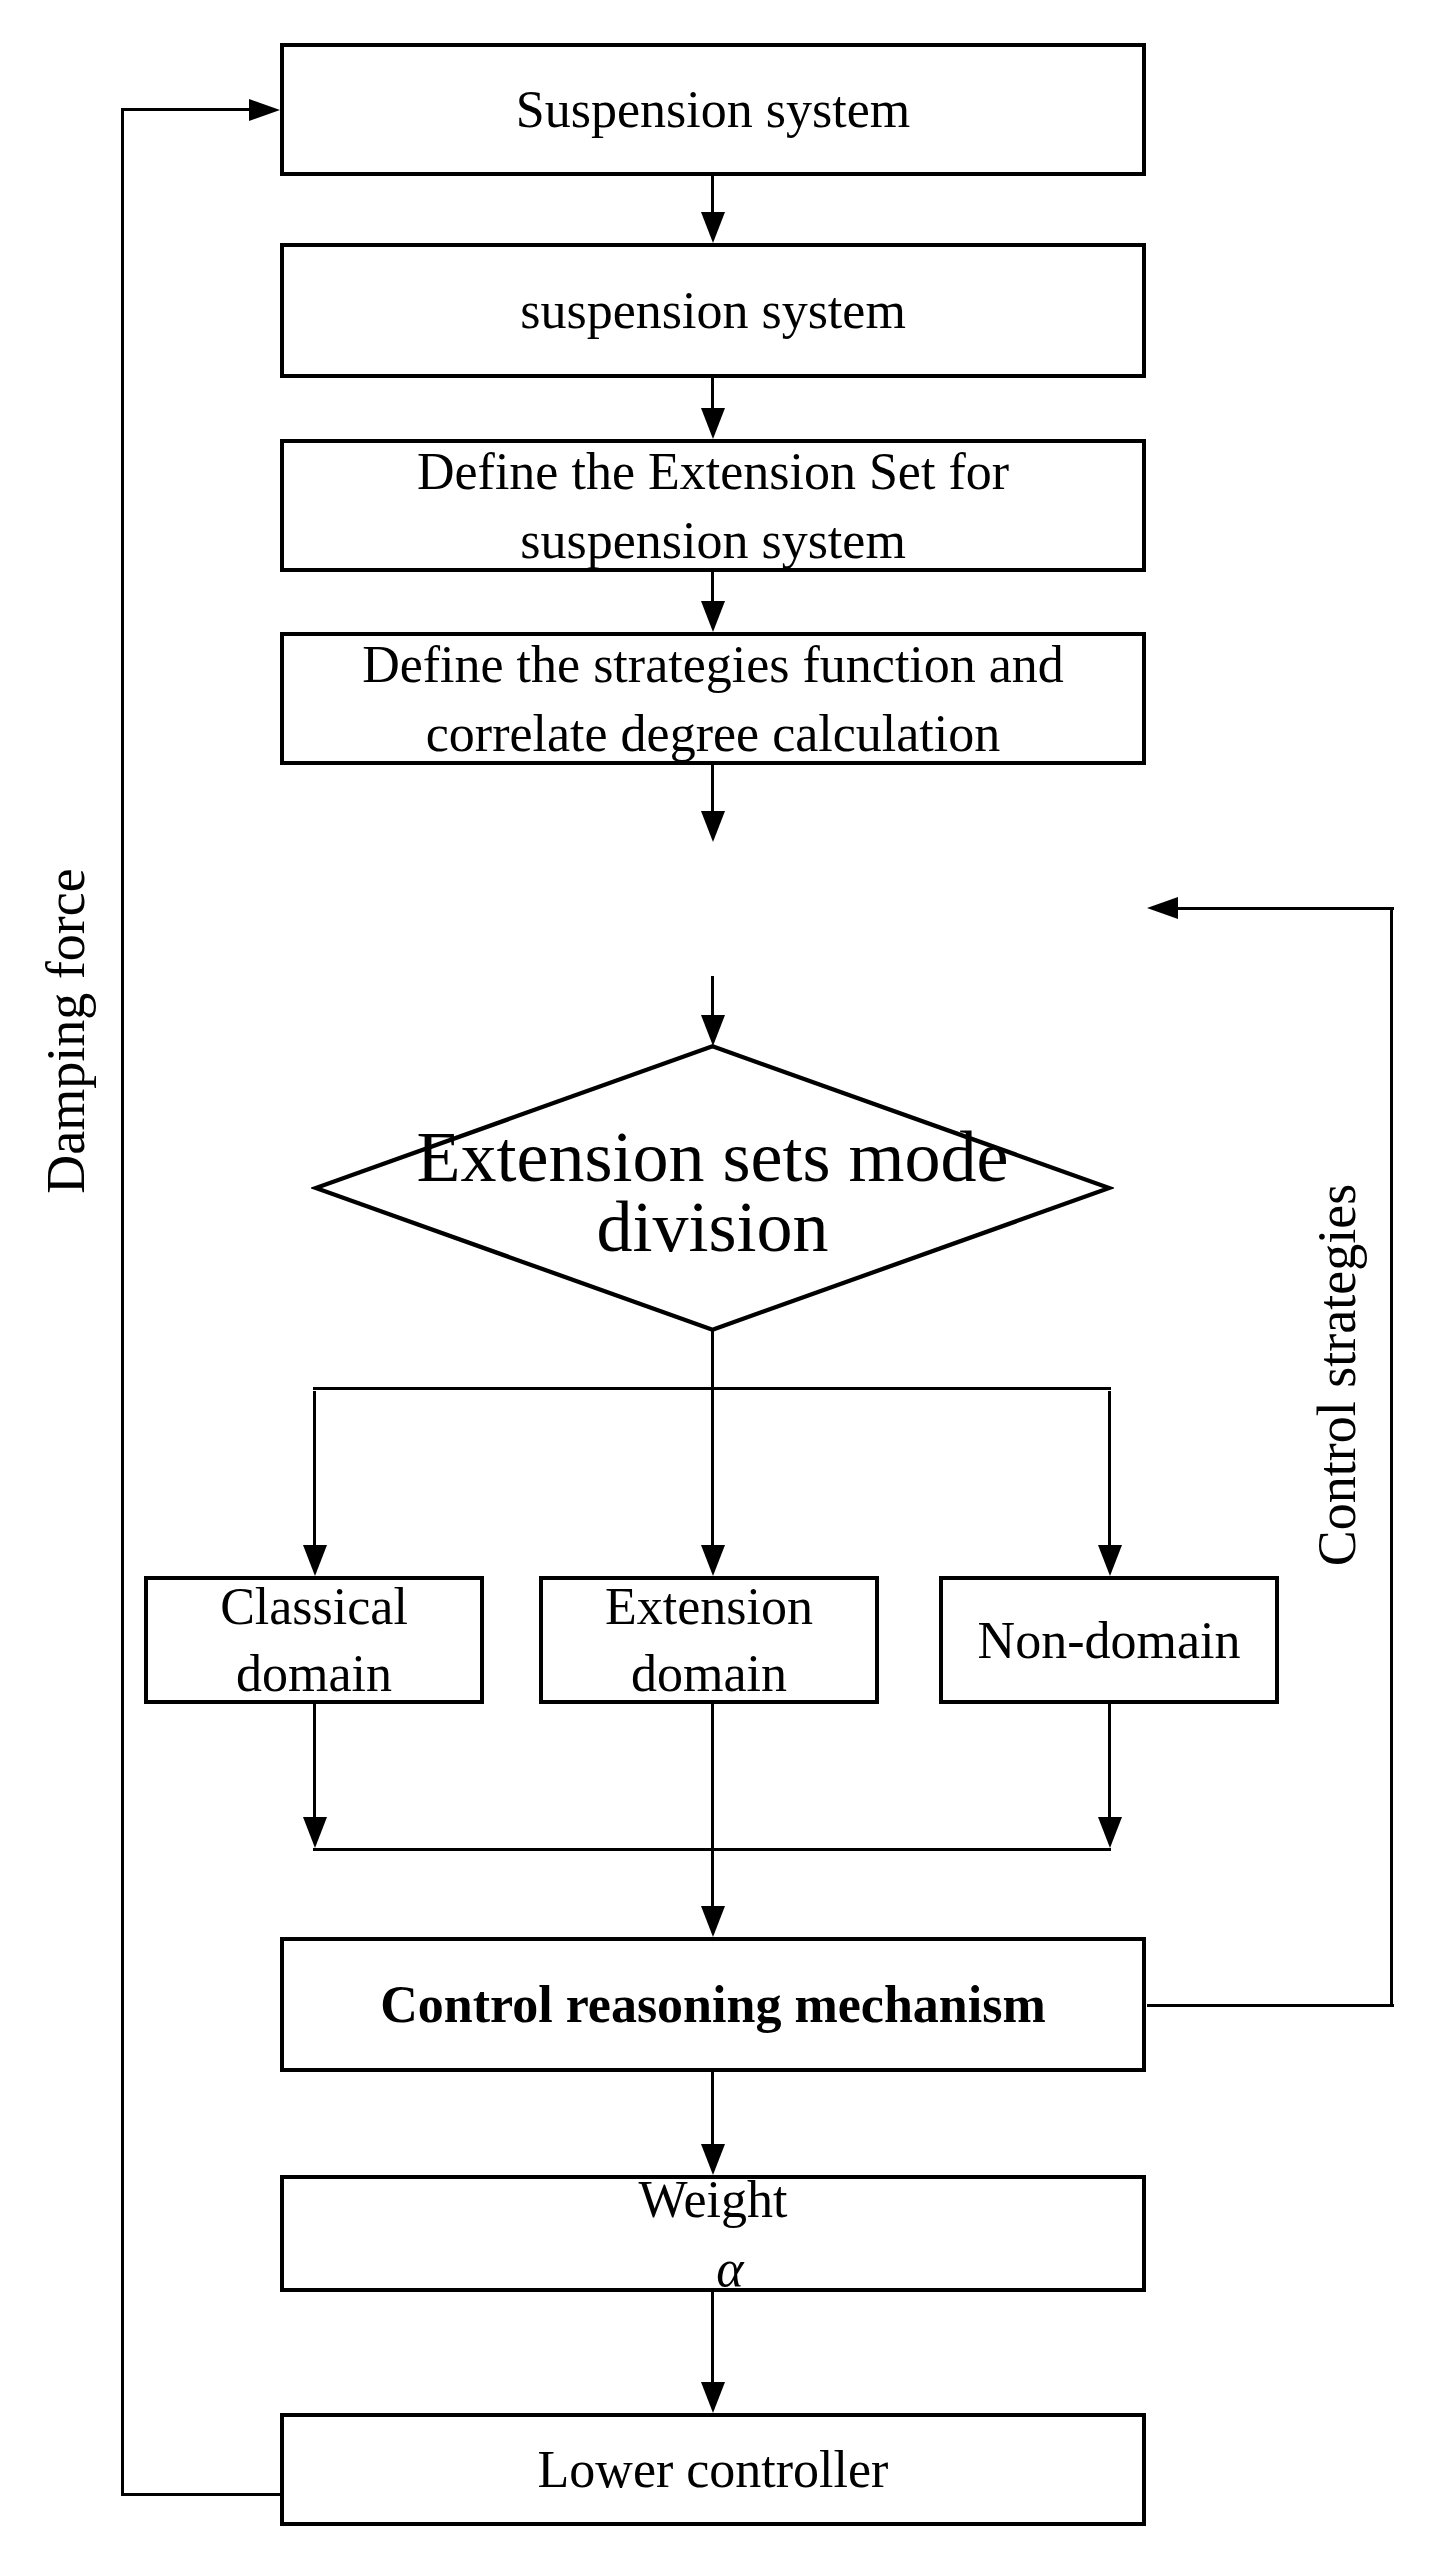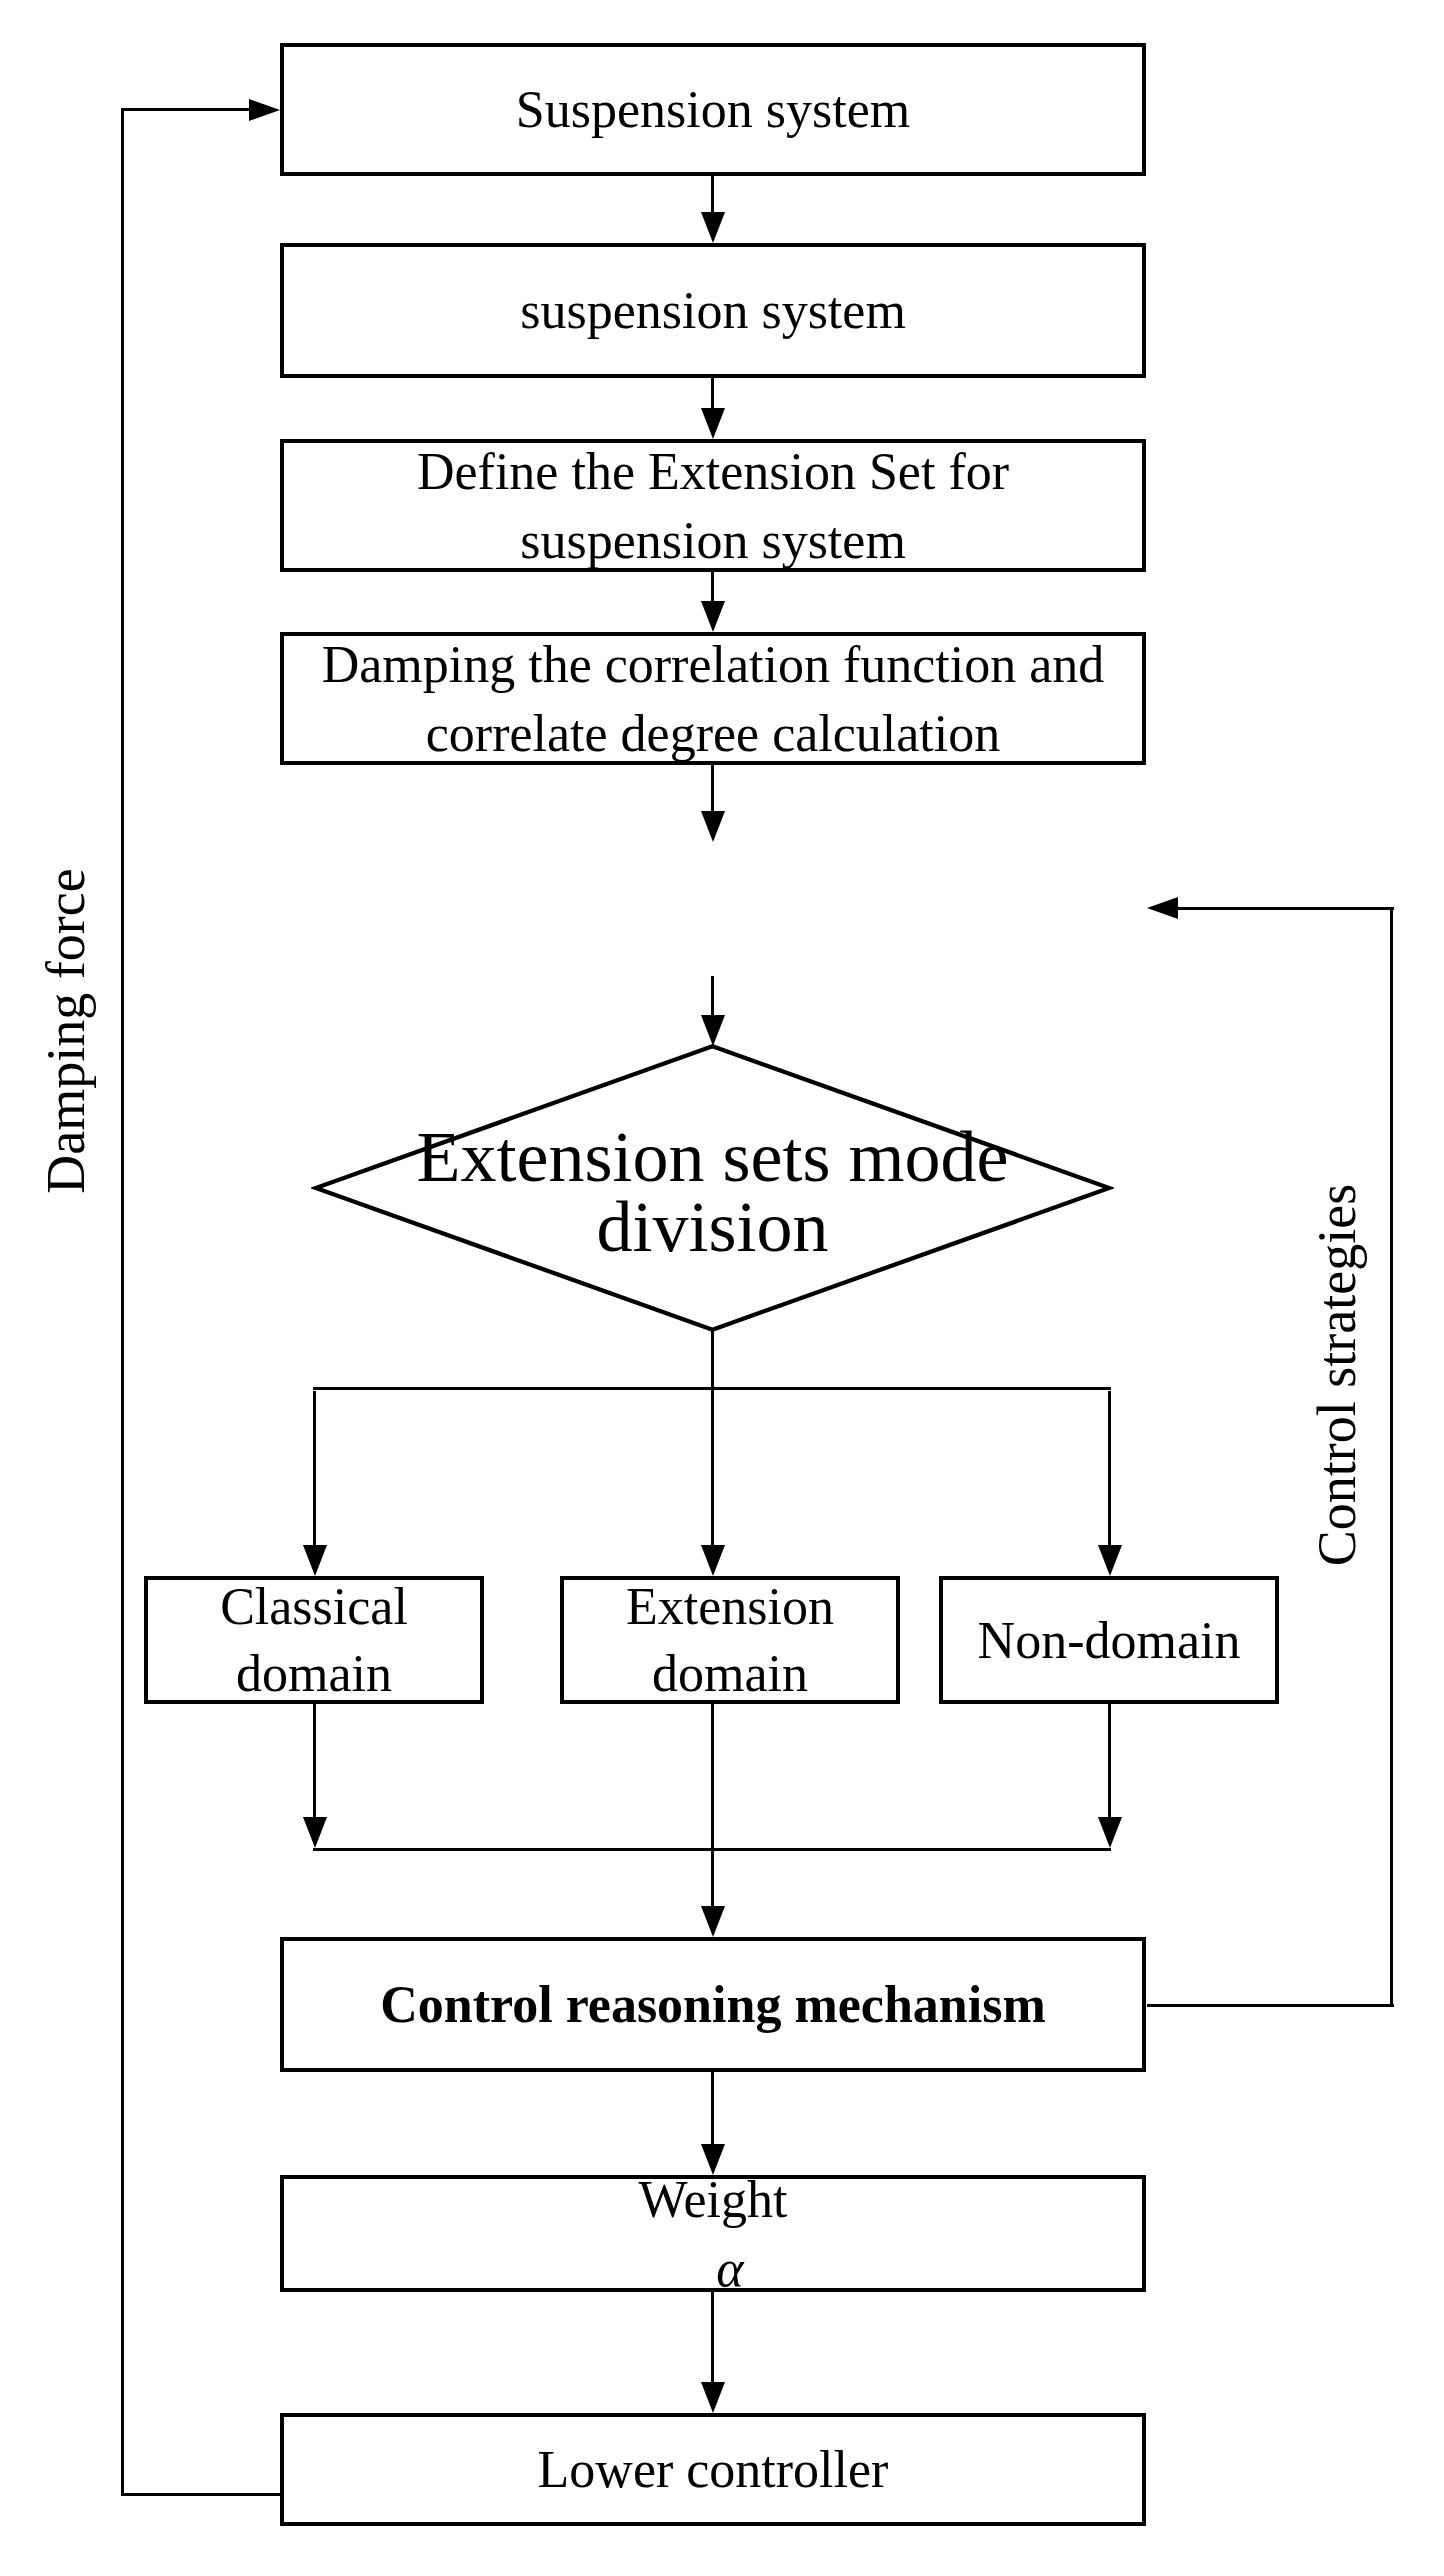--- a/index.html
+++ b/index.html
@@ -53,38 +53,38 @@
   <div class="pbox" style="top:243px;height:135px;">
     <span>suspension system</span>
   </div>
 
   <div class="pbox" style="top:439px;height:133px;">
     <span>Define the Extension Set for</span>
     <span>suspension system</span>
   </div>
 
   <div class="pbox" style="top:632px;height:133px;">
-    <span>Damping the correlation function and</span>
+    <span>Define the strategies function and</span>
     <span>correlate degree calculation</span>
   </div>
 
 
   <svg style="left:311px;top:1042px;" width="803" height="292" viewBox="0 0 934 340">
     <polygon points="467,5 929,170 467,335 5,170" fill="#ffffff" stroke="#000000" stroke-width="5"></polygon>
   </svg>
   <div class="diamond-text">
     <span>Extension sets mode</span>
     <span>division</span>
   </div>
 
   <div class="sbox" style="left:144px;top:1576px;width:340px;height:128px;">
     <span>Classical</span>
     <span>domain</span>
   </div>
-  <div class="sbox" style="left:560px;top:1576px;width:340px;height:128px;">
+  <div class="sbox" style="left:539px;top:1576px;width:340px;height:128px;">
     <span>Extension</span>
     <span>domain</span>
   </div>
   <div class="sbox" style="left:939px;top:1576px;width:340px;height:128px;">
     <span>Non-domain</span>
   </div>
 
   <div class="pbox" style="top:1937px;height:135px;font-weight:bold;">
     <span>Control reasoning mechanism</span>
   </div>

